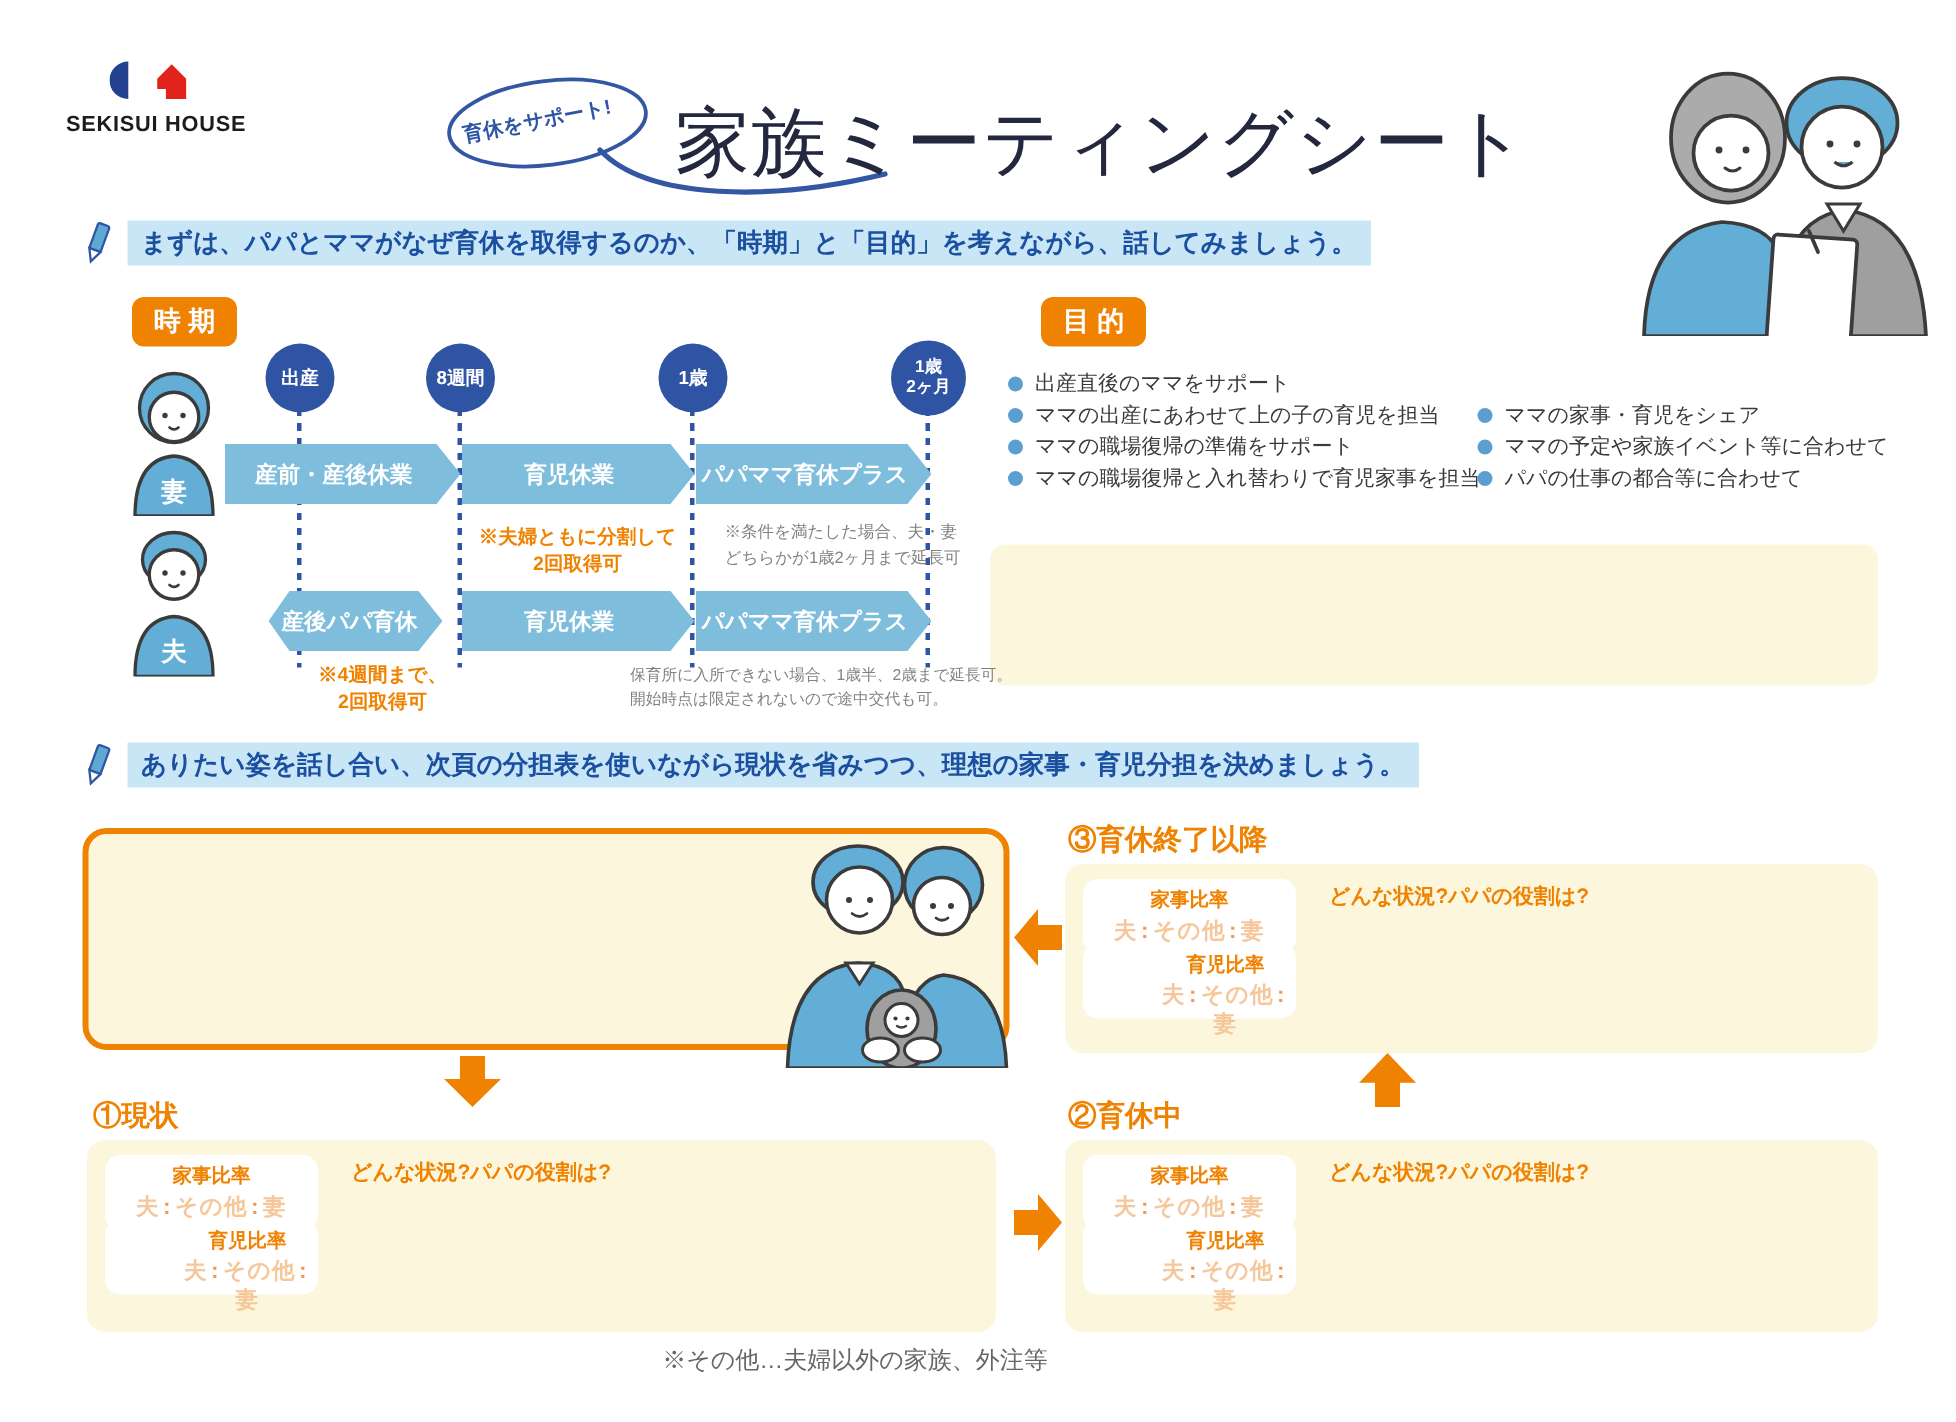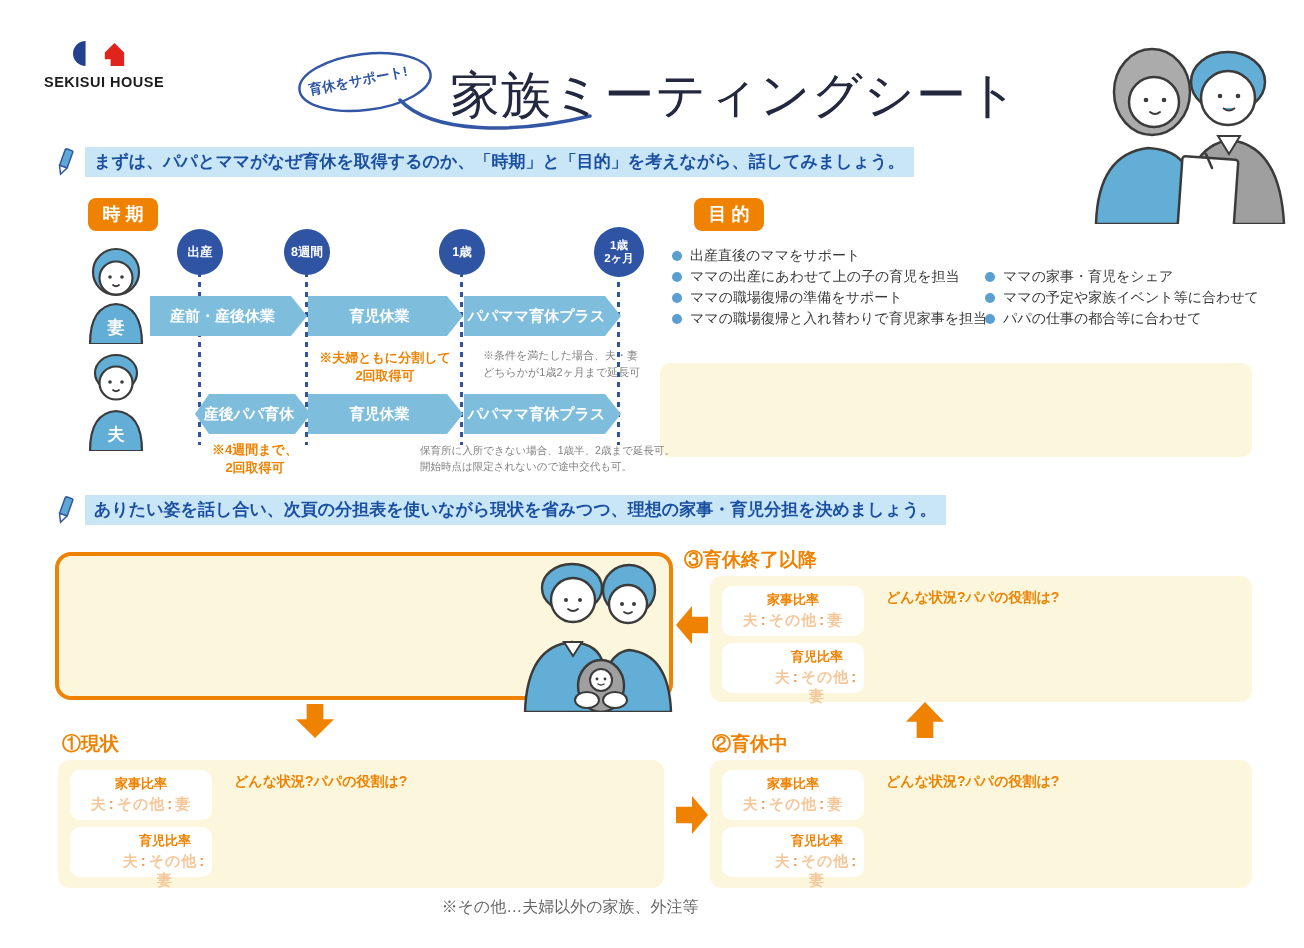--- a/index.html
+++ b/index.html
@@ -44,21 +44,21 @@
   .avatar { position:absolute; }
   #avatar-wife { left:84px; top:244px; }
   #avatar-husband { left:84px; top:349px; }
   .bar { position:absolute; height:40px; background:#7EBEDC; color:#fff; font-weight:bold; font-size:15px;
          display:flex; align-items:center; justify-content:center; z-index:2; }
   .bar.pr  { clip-path:polygon(0 0, calc(100% - 16px) 0, 100% 50%, calc(100% - 16px) 100%, 0 100%); padding-right:12px; }
   .bar.plr { clip-path:polygon(0 50%, 14px 0, calc(100% - 16px) 0, 100% 50%, calc(100% - 16px) 100%, 14px 100%); padding-right:8px; }
   #bar-w1 { left:150px; top:296px; width:157px; }
   #bar-w2 { left:308px; top:296px; width:155px; }
   #bar-w3 { left:464px; top:296px; width:157px; }
-  #bar-h1 { left:195px; top:394px; width:116px; }
+  #bar-h1 { left:179px; top:394px; width:116px; }
   #bar-h2 { left:308px; top:394px; width:155px; }
   #bar-h3 { left:464px; top:394px; width:157px; }
   .note-orange { position:absolute; color:#EF8200; font-weight:bold; font-size:13px; text-align:center; line-height:1.4; z-index:3; }
   #note-split { left:295px; top:349px; width:180px; }
   #note-4w    { left:190px; top:441px; width:130px; }
   .note-gray { position:absolute; color:#828282; font-size:11px; line-height:1.5; z-index:3; }
   #note-ext { left:469px; top:347px;margin-left:14px; }
   #note-nur { left:420px; top:443px; font-size:10.5px; }
 
   
@@ -85,29 +85,29 @@
                clip-path:polygon(0 50%, 50% 0, 50% 28%, 100% 28%, 100% 72%, 50% 72%, 50% 100%); }
   #arr-down  { left:296px; top:704px; width:38px; height:34px;
                clip-path:polygon(28% 0, 72% 0, 72% 45%, 100% 45%, 50% 100%, 0 45%, 28% 45%); }
   #arr-right { left:676px; top:796px; width:32px; height:38px;
                clip-path:polygon(0 28%, 50% 28%, 50% 0, 100% 50%, 50% 100%, 50% 72%, 0 72%); }
   #arr-up    { left:906px; top:702px; width:38px; height:36px;
                clip-path:polygon(50% 0, 100% 55%, 72% 55%, 72% 100%, 28% 100%, 28% 55%, 0 55%); }
 
   
   .status-title { position:absolute; font-size:19px; font-weight:bold; color:#EF8200; white-space:nowrap; }
-  #t-after   { left:684px; top:547px;font-family:Liberation Serif, serif; }
+  #t-after   { left:712px; top:547px;font-family:Liberation Serif, serif; }
   #t-current { left:62px;  top:731px; }
   #t-during  { left:712px; top:731px; }
   .status-box { position:absolute; background:#FCF7DC; border-radius:12px; }
   #sbox-after   { left:710px; top:576px; width:542px; height:126px; }
   #sbox-current { left:58px;  top:760px; width:606px; height:128px; }
   #sbox-during  { left:710px; top:760px; width:542px; height:128px; }
   .ratio-box { position:absolute; left:12px; width:142px; height:50px; background:#fff; border-radius:10px; text-align:center; }
-  .rb1 { top:10px; } .rb2 { top:67px;padding-left:48px; }
+  .rb1 { top:10px; } .rb2 { top:53px;padding-left:48px; }
   .ratio-label { font-size:13px; font-weight:bold; color:#EF8200; margin-top:5px; }
   .ratio-line { font-size:15px; font-weight:bold; color:#F6C79B; margin-top:2px; letter-spacing:1px; }
   .ratio-line .c { color:#F19A56; padding:0 2px; }
   .status-q { position:absolute; left:176px; top:13px; font-size:14px; font-weight:bold; color:#EF8200; white-space:nowrap; }
 
   .footnote { position:absolute; left:400px; top:897px; width:340px; text-align:center; font-size:16px; color:#666; }
 </style>
 </head>
 <body>
 

